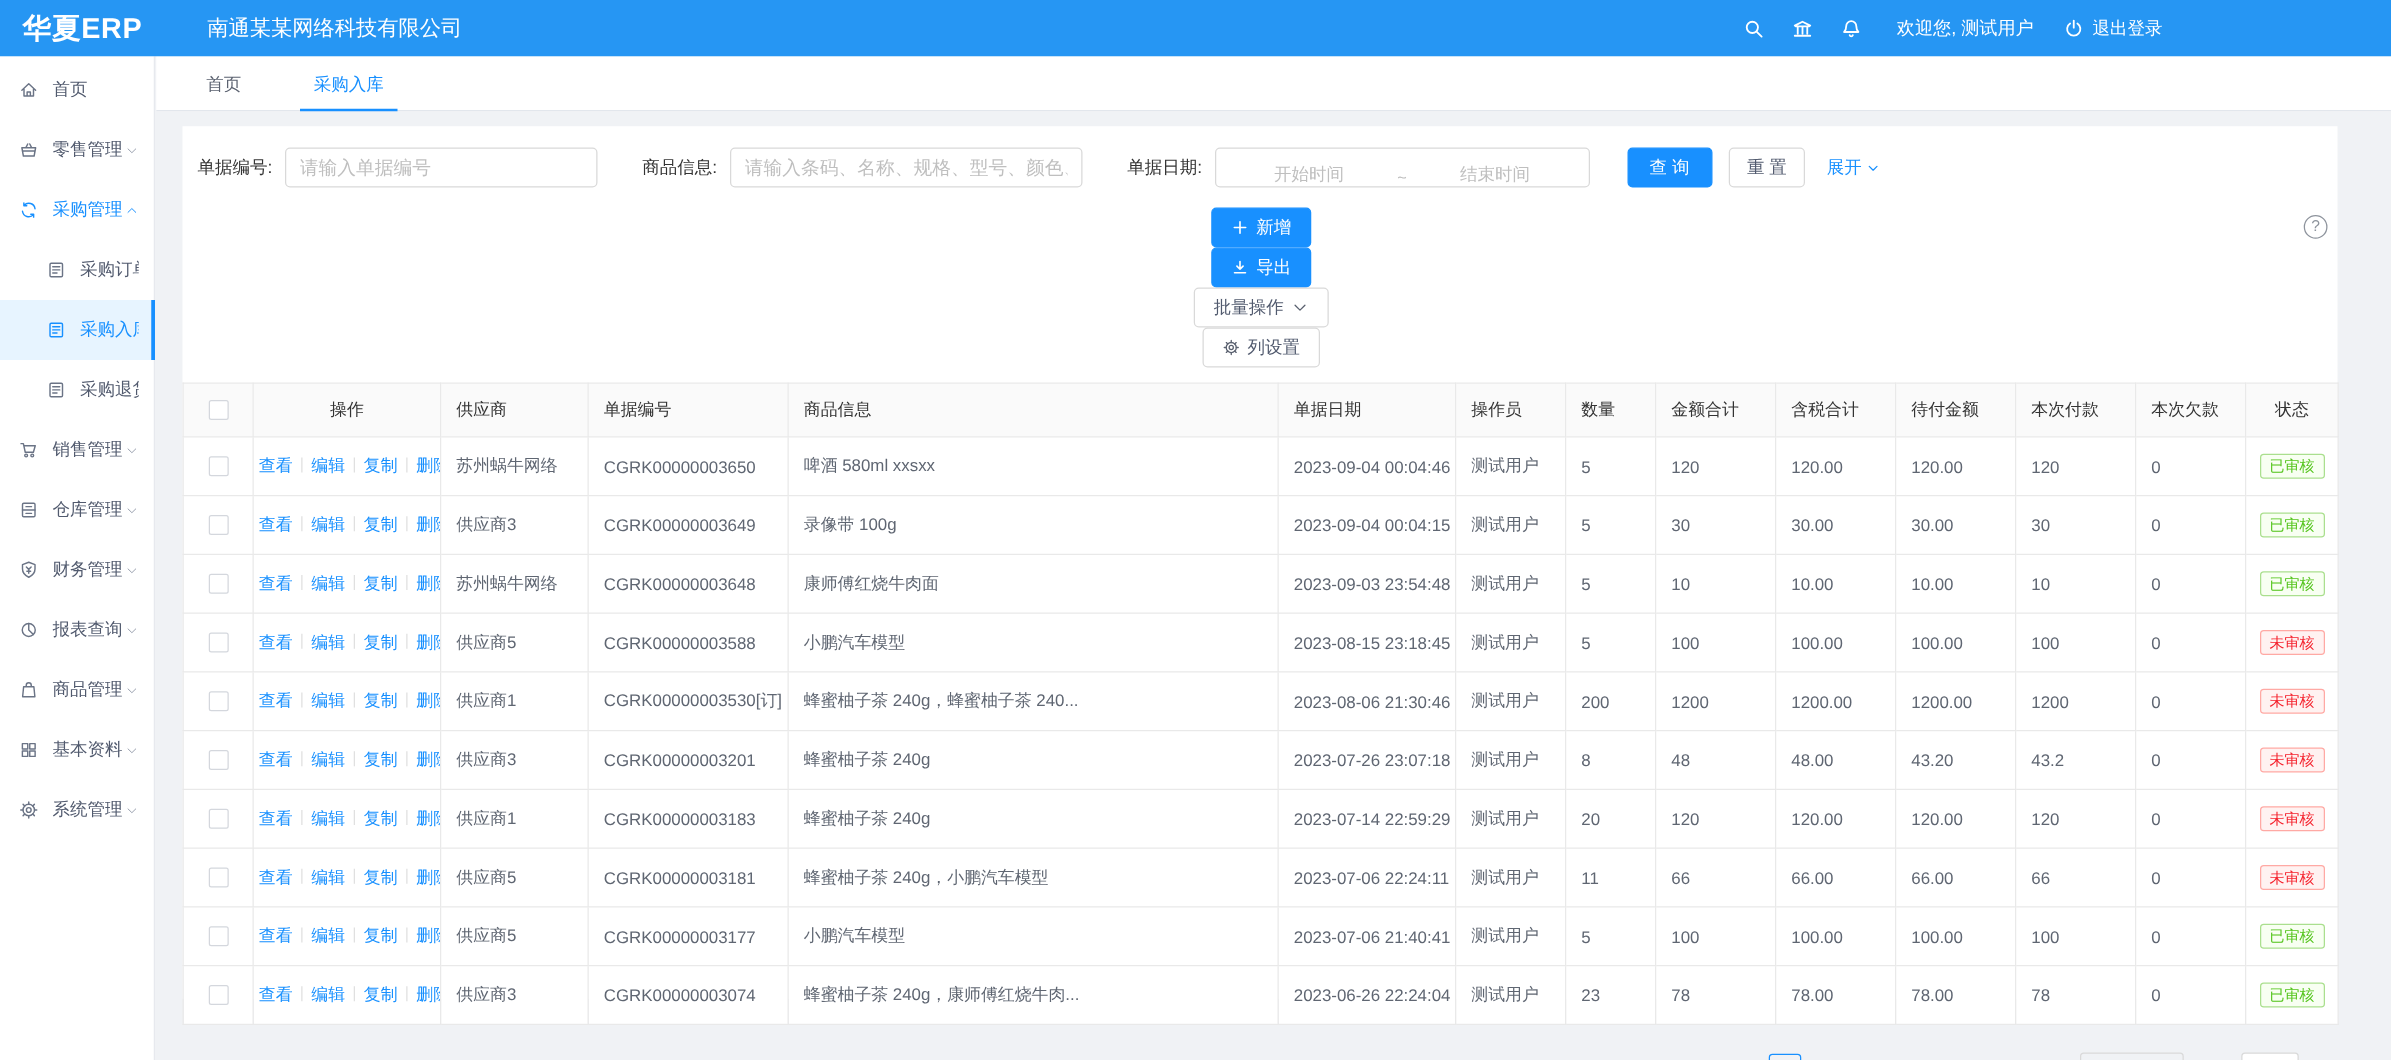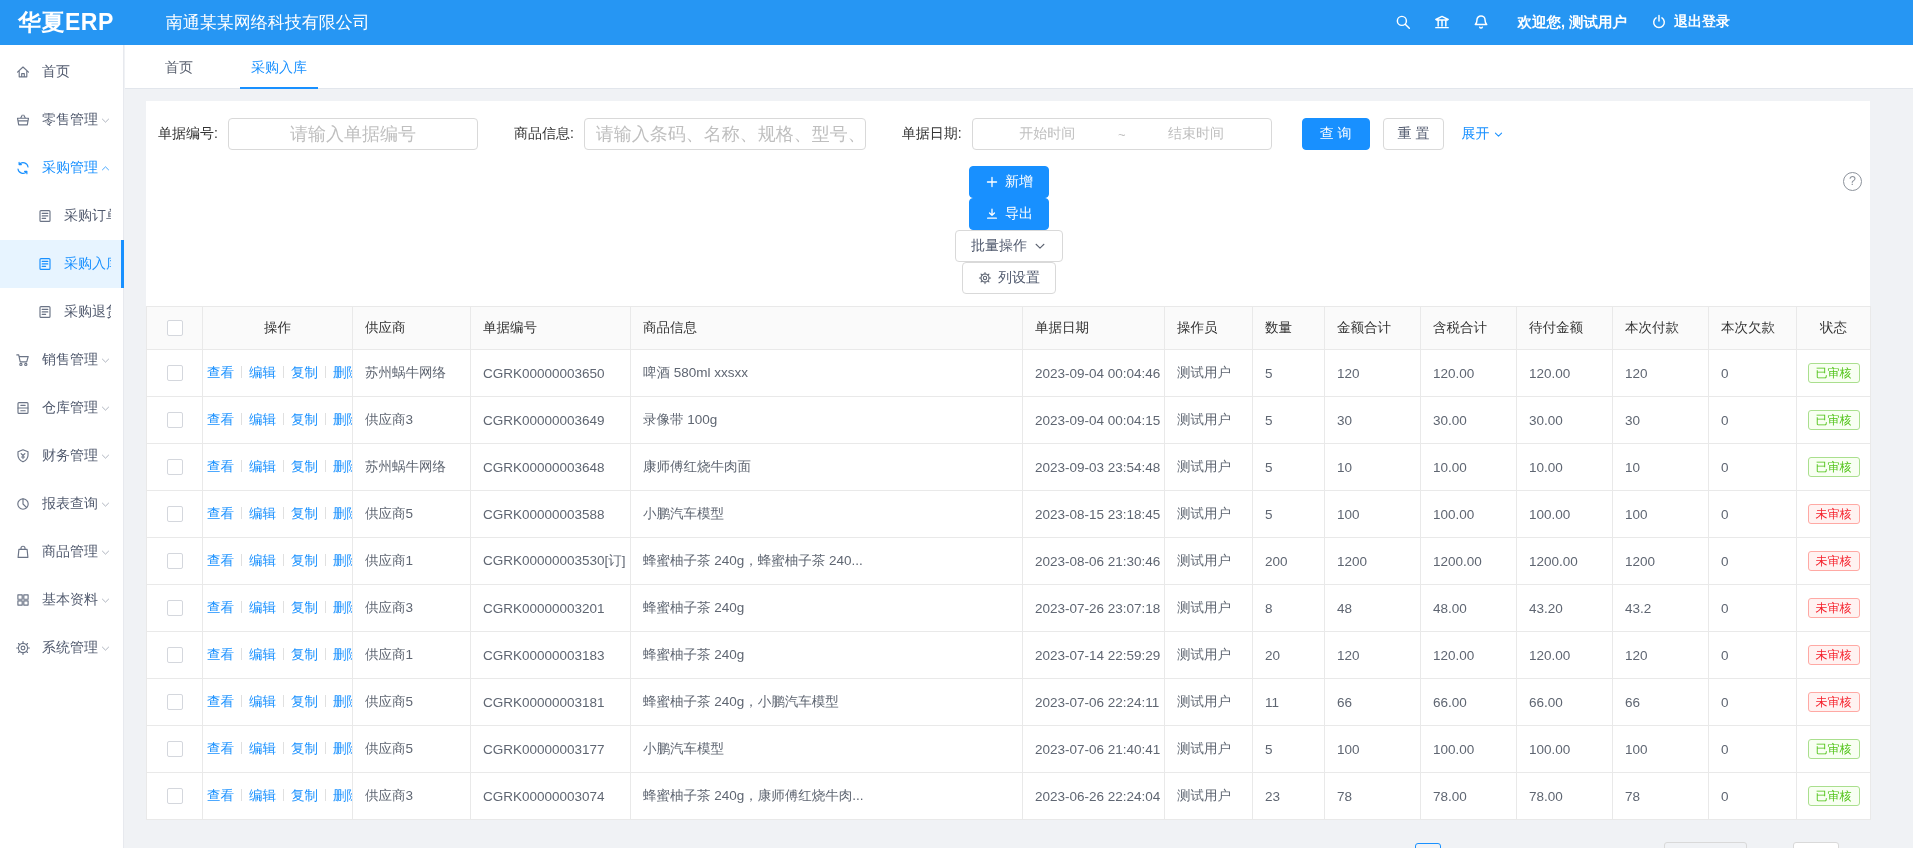--- a/index.html
+++ b/index.html
@@ -8,21 +8,21 @@
     background:#f0f2f5; color:#515a6e; }
   svg { display:block; }
   .ic svg, .mi-icon svg, .mi-arrow svg { width:100%; height:100%; fill:none; stroke:currentColor;
     stroke-width:1.15; stroke-linecap:round; stroke-linejoin:round; }
 
   
   .hdr { position:absolute; left:0; top:0; width:1913px; height:45px;
     background:var(--header-bg); display:flex; align-items:center; color:#fff; z-index:5; }
   .logo { margin-left:18px; font-size:23px; font-weight:bold; letter-spacing:.5px; white-space:nowrap; }
   .company { margin-left:52px; font-size:17px; white-space:nowrap; }
-  .hdr-right { margin-left:auto; margin-right:183px; display:flex; align-items:flex-start;font-weight:bold; }
+  .hdr-right { margin-left:auto; margin-right:183px; display:flex; align-items:flex-end; }
   .hdr-ic { width:18px; height:18px; margin-left:21px; cursor:pointer; color:#fff; }
   .hdr-ic svg { width:18px; height:18px; fill:none; stroke:#fff; stroke-width:1.3; stroke-linecap:round; stroke-linejoin:round; }
   .welcome { margin-left:27px; font-size:14.5px; cursor:pointer; white-space:nowrap; }
   .logout { margin-left:23px; font-size:14px; cursor:pointer; display:flex; align-items:center; gap:6px; white-space:nowrap; }
 
   
   .aside { position:absolute; left:0; top:45px; width:124px; bottom:0; background:#fff;
     border-right:1px solid #e7e9ee; padding-top:3px; z-index:4; }
   .menu-item { position:relative; height:48px; display:flex; align-items:center;
     padding:0 12px 0 15px; font-size:14px; color:#515a6e; cursor:pointer; white-space:nowrap; }
@@ -43,27 +43,27 @@
     height:44px; line-height:44px; position:relative; padding:0 5px; }
   .tab.active { color:var(--primary); }
   .tab.active::after { content:""; position:absolute; left:-6px; right:-6px; bottom:0; height:2px; background:var(--primary); }
 
   .card { margin:12px 43px 0 21px; height:698px; background:#fff; }
 
   
   .filters { display:flex; align-items:center; padding:17px 0 0 12px; font-size:14px; color:#333; }
   .f-label { margin-right:10px; white-space:nowrap; }
   .inp { height:32px; border:1px solid #d9d9d9; border-radius:4px; padding:0 11px;
-    font-size:18px; color:#7f1d1d; outline:none; font-family:inherit; background:#fff;text-align:center; }
+    font-size:15px; color:#7f1d1d; outline:none; font-family:inherit; background:#fff; }
   .inp::placeholder { color:#bfbfbf; }
   .inp-bill { width:250px; }
   .inp-goods { width:282px; }
   .g2 { margin-left:36px; } .g3 { margin-left:36px; }
   .range { width:300px; height:32px; border:1px solid #d9d9d9; border-radius:4px;
-    display:flex; align-items:center; padding:0 10px; cursor:text; background:#fff; }
+    display:flex; align-items:flex-end; padding:0 10px; cursor:text; background:#fff; }
   .range .ph { flex:1; text-align:center; color:#bfbfbf; font-size:14px; white-space:nowrap; }
   .range .tilde { color:#bfbfbf; padding:0 6px; font-size:13px; }
   .btn { height:32px; border-radius:4px; font-size:14px; display:inline-flex; align-items:center;
     justify-content:center; padding:0 15px; cursor:pointer; white-space:nowrap; gap:6px; border:1px solid #d9d9d9; background:#fff; color:#515a6e; font-family:inherit; }
   .btn-primary { background:var(--primary); border-color:var(--primary); color:#fff; }
   .btn-query { margin-left:30px; padding:0 17px; }
   .btn-reset { margin-left:13px; padding:0 14px; }
   .expand-link { margin-left:17px; color:var(--primary); cursor:pointer; display:inline-flex; align-items:center; gap:4px; font-size:14px; }
   .expand-link .ic { width:11px; height:11px; }
   .expand-link .ic svg { stroke:var(--primary); stroke-width:1.5; }

